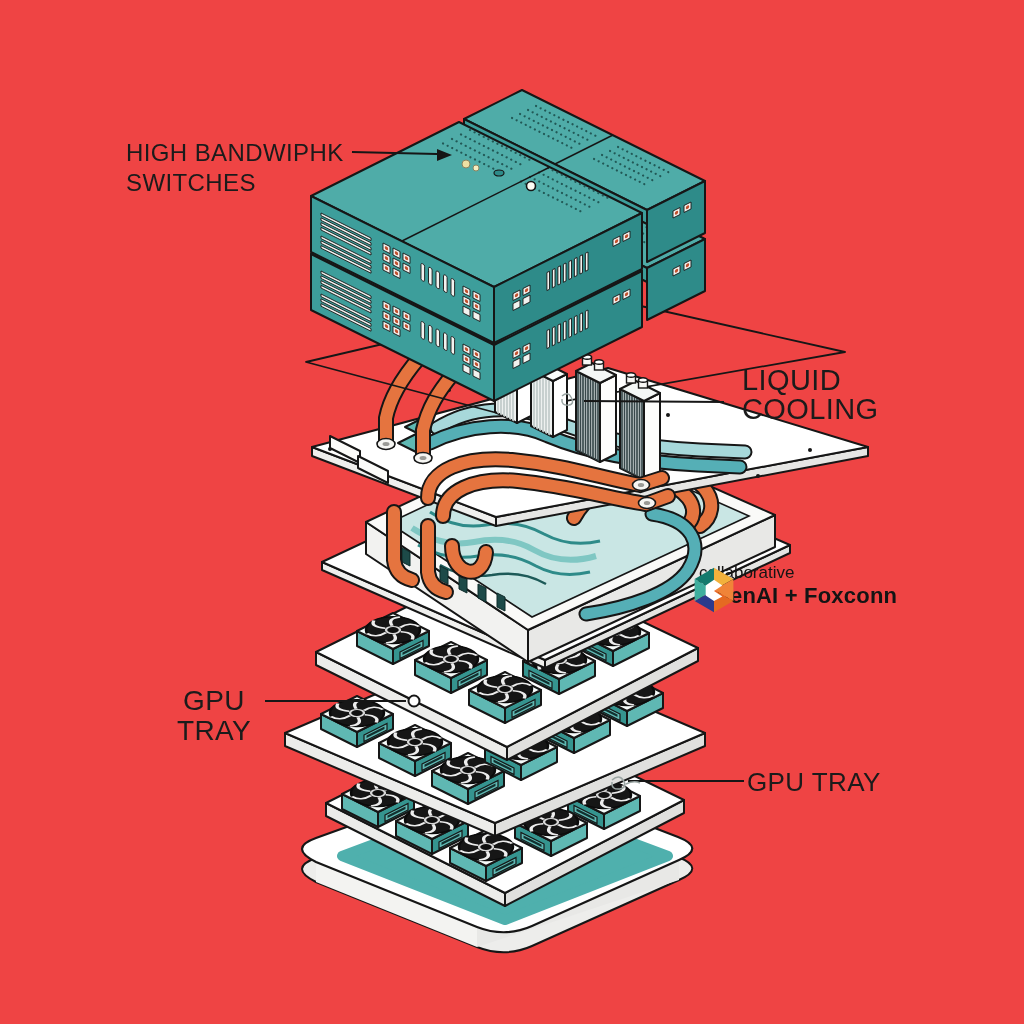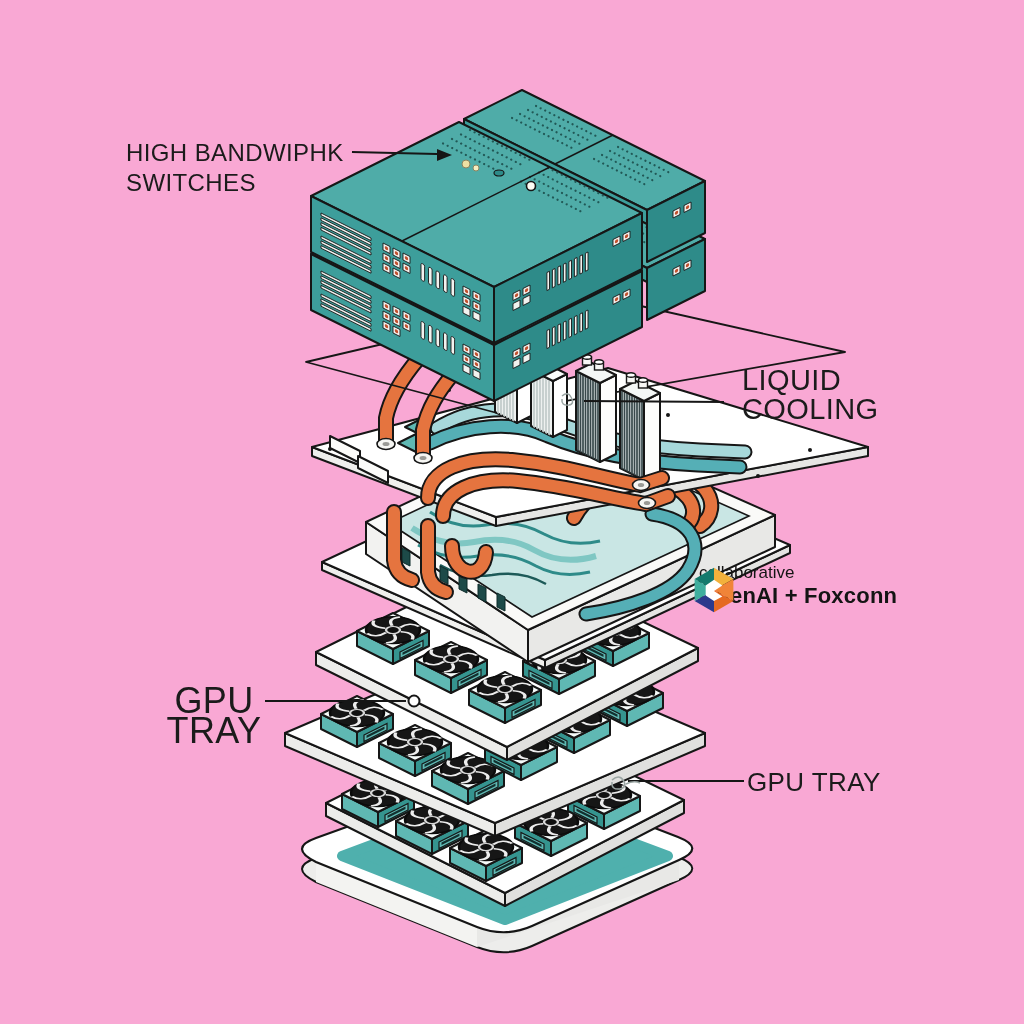--- a/index.html
+++ b/index.html
@@ -1,22 +1,22 @@
 <!DOCTYPE html>
 <html><head>
 <meta charset="utf-8">
 <style>
   html,body{margin:0;padding:0;background:#fff;}
-  .stage{position:relative;width:1024px;height:1024px;background:#f9a8d4;overflow:hidden;
+  .stage{position:relative;width:1024px;height:1024px;background:#ef4444;overflow:hidden;
          font-family:"Liberation Sans",sans-serif;}
   .stage svg{position:absolute;left:0;top:0;}
   .lbl{position:absolute;color:#1b1b1b;white-space:pre-line;letter-spacing:.4px;}
   .lbl-hb{left:126px;top:138px;font-size:24px;line-height:30px;font-weight:400;}
   .lbl-lc{left:742px;top:366px;font-size:29px;line-height:29px;}
-  .lbl-gtl{left:158px;top:686px;width:112px;text-align:center;font-size:36px;line-height:30px;}
+  .lbl-gtl{left:158px;top:686px;width:112px;text-align:center;font-size:28px;line-height:30px;}
   .lbl-gtr{left:747px;top:767px;font-size:26px;}
   .brand{position:absolute;left:690px;top:563px;display:flex;align-items:flex-start;}
   .brand-text{margin-left:9px;color:#141414;}
   .brand-tagline{font-size:17px;line-height:20px;}
   .brand-name{font-size:22px;line-height:25px;font-weight:700;letter-spacing:.2px;}
   
   .o{stroke:#161616;stroke-width:2;stroke-linejoin:round;}
   .thin{stroke:#161616;stroke-width:1.4;}
   .pOo{fill:none;stroke:#161616;stroke-width:16;stroke-linecap:round;}
   .pOi{fill:none;stroke:#E5743F;stroke-width:12;stroke-linecap:round;}

